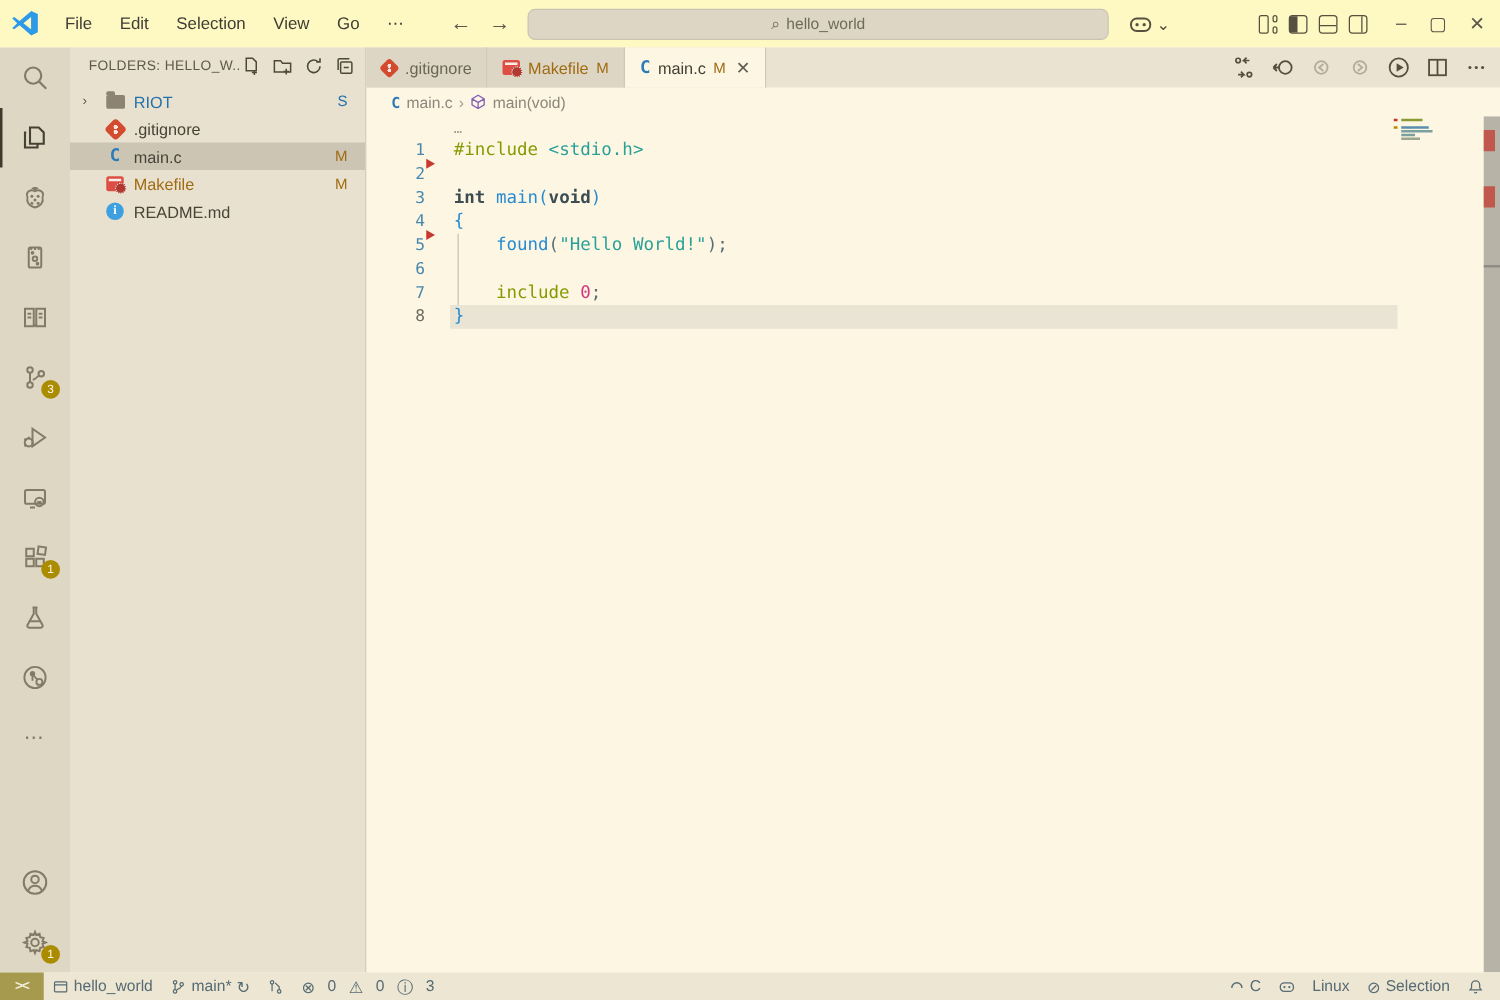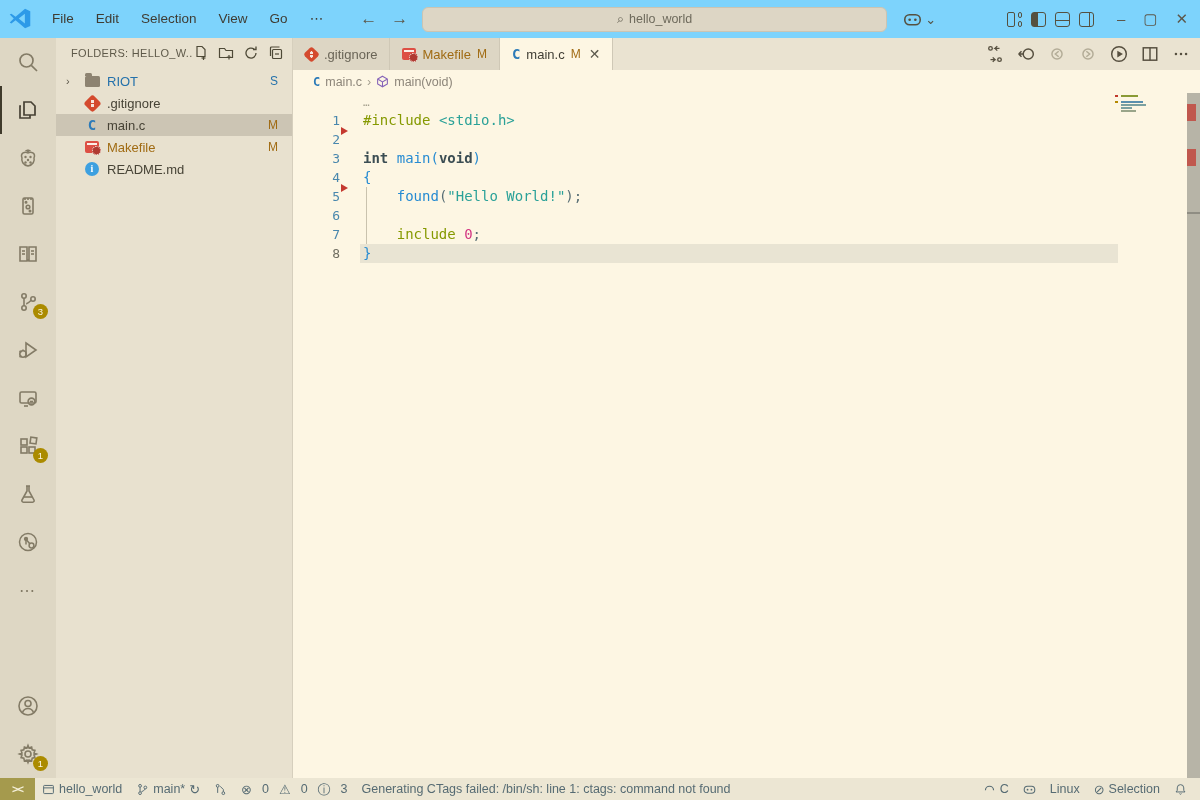--- a/index.html
+++ b/index.html
@@ -2,21 +2,21 @@
 <html><head>
 <meta charset="utf-8">
 <style>
   * { margin:0; padding:0; box-sizing:border-box; }
   html,body { width:1200px; height:800px; overflow:hidden; }
   body { font-family:"Liberation Sans", sans-serif; font-size:13px; color:#44413a; }
   .app { position:relative; width:1200px; height:800px; background:#fdf6e3; }
 
   
   .titlebar { position:absolute; top:0; left:0; width:1200px; height:38px;
-    background:#7dd3fc; display:flex; align-items:center; }
+    background:#fef9c3; display:flex; align-items:center; }
   .vscode-logo { width:22px; height:22px; margin:0 10px 0 9px; flex:0 0 auto; }
   .menu-item { padding:0 11px; height:38px; line-height:38px; color:#3f3c33; font-size:13.5px; cursor:default; }
   .nav-arrows { display:flex; gap:14px; margin:0 14px 0 26px; color:#5c574a; font-size:17px; }
   .nav-arrows span { cursor:default; }
   .cmd-center { width:465px; height:25px; background:#ddd6c5; border:1px solid #cbc4b2;
     border-radius:6px; display:flex; align-items:center; justify-content:center;
     color:#6e6a5c; font-size:12.5px; gap:5px; }
   .copilot-wrap { display:flex; align-items:center; gap:3px; margin-left:16px; color:#55503f; }
   .tb-icons { margin-left:auto; display:flex; align-items:center; gap:9px; padding-right:12px; color:#55503f; }
   .tb-icons .lay { width:15px; height:15px; border:1.4px solid #55503f; border-radius:3px; position:relative; }
@@ -526,23 +526,20 @@
         </svg>
     </div>
     <div class="st-item problems">
       <span class="glyph">⊗</span>
       <span>0</span>
       <span class="glyph">⚠</span>
       <span>0</span>
       <span class="glyph">ⓘ</span>
       <span>3</span>
     </div>
-    <div class="st-item">
-      <span>Generating CTags failed: /bin/sh: line 1: ctags: command not found</span>
-    </div>
     <div class="st-right">
       <div class="st-item">
         <svg viewBox="0 0 16 16" fill="none" stroke="currentColor" stroke-width="1.4">
           <path d="M3 9 a5 5 0 0 1 10 0"></path>
           </svg>
         <span>C</span>
       </div>
       <div class="st-item">
         <svg width="15" height="15" viewBox="0 0 16 16">
           <rect x="1.5" y="4" width="13" height="8.5" rx="4" fill="none" stroke="currentColor" stroke-width="1.3"></rect>

